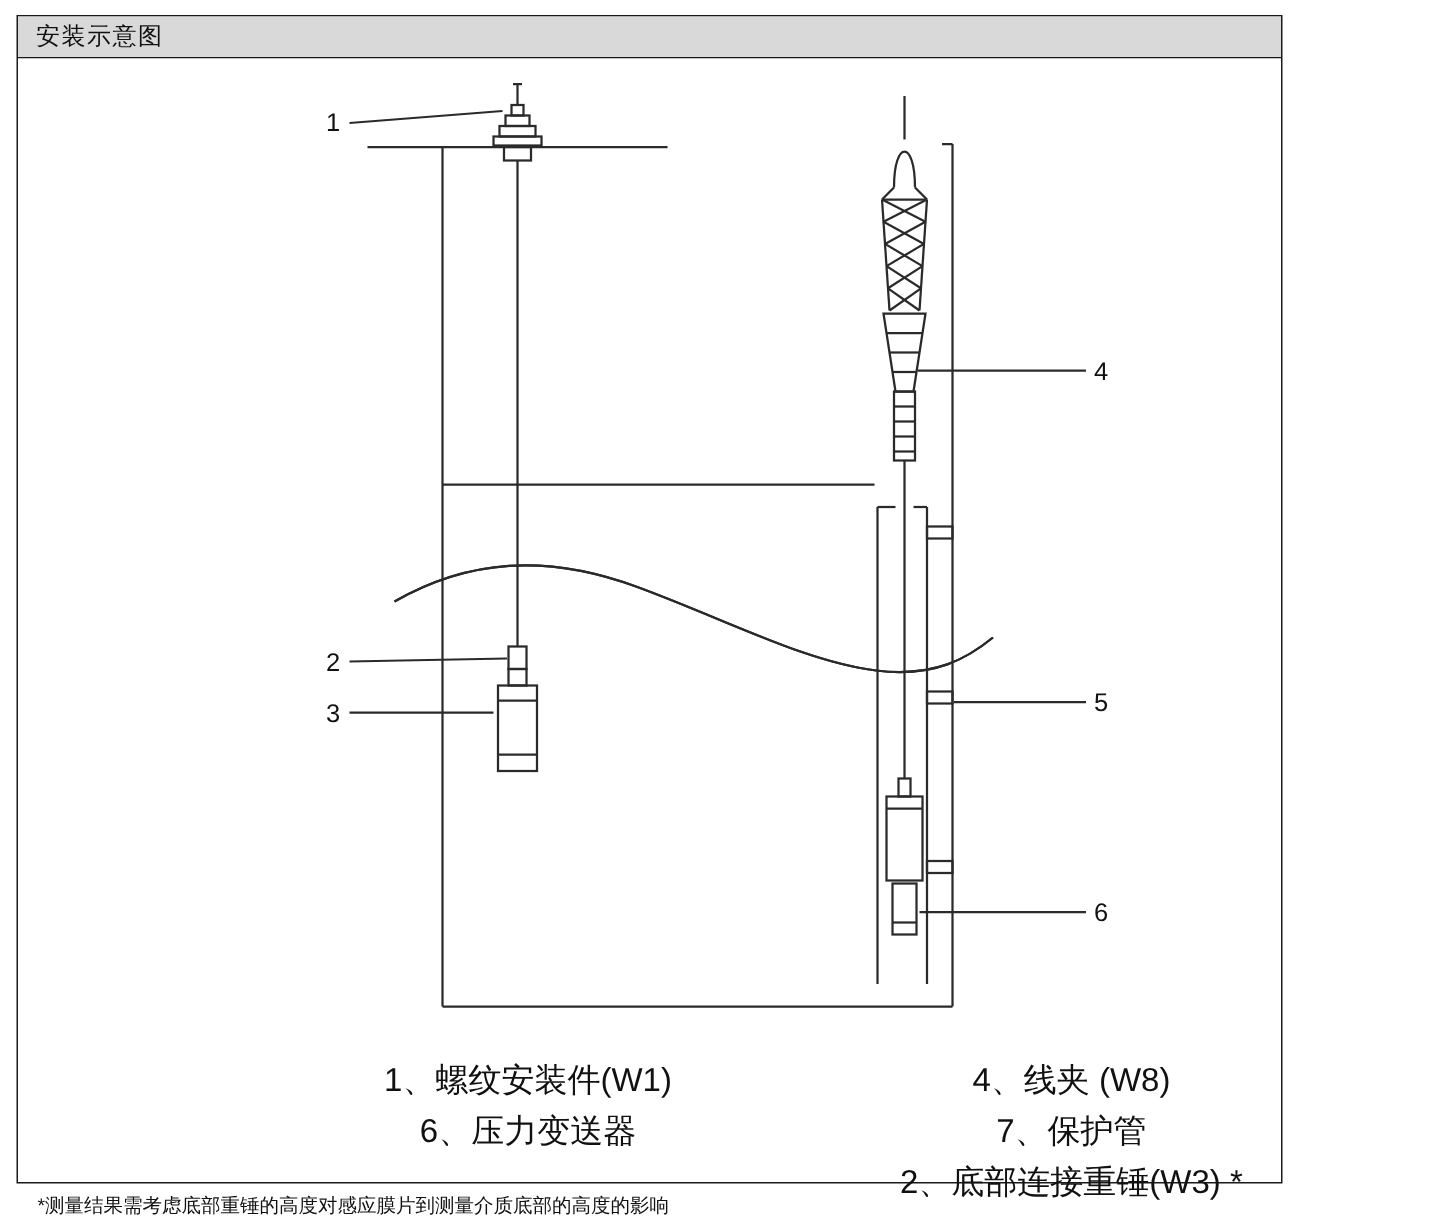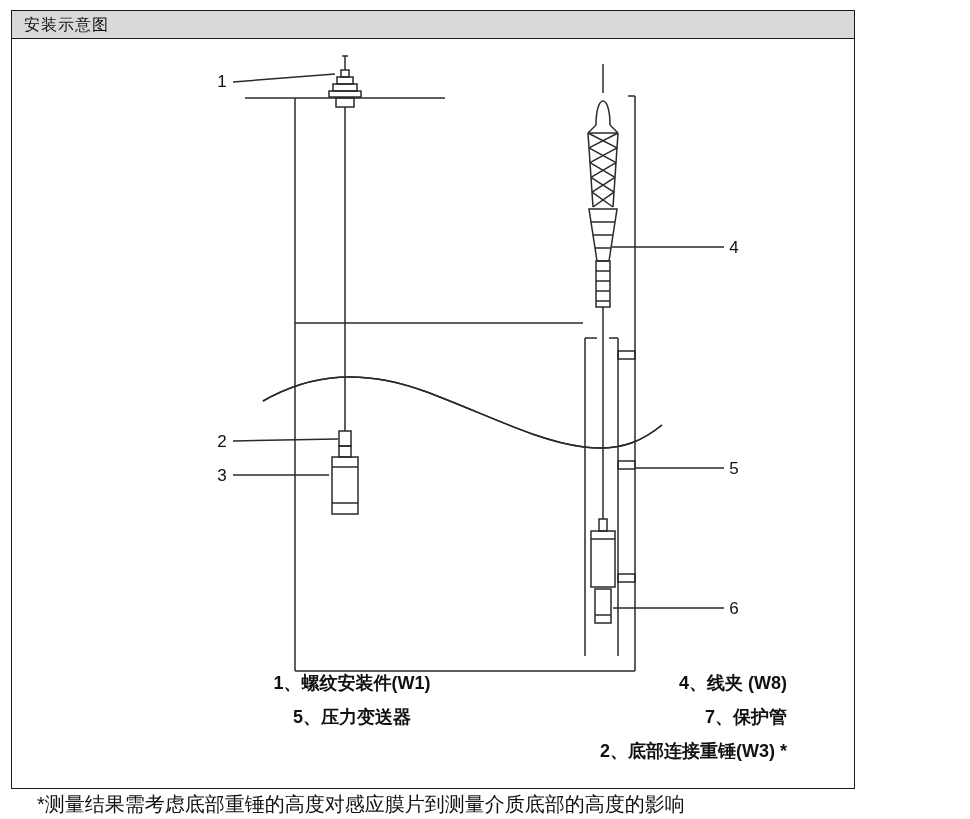--- a/index.html
+++ b/index.html
@@ -30,31 +30,30 @@
     position:relative;
     height:749px;
     background:#fff;
   }
   .diagram{
     position:absolute;
     top:0;left:0;
   }
   .legend{
     position:absolute;
-    top:627px;left:0;right:0;height:102px;
-    font-size:18px;
-    font-weight:bold;
+    top:664px;left:0;right:0;height:102px;
+    font-size:22px;
   }
   .legend-col{position:absolute;top:0;}
   .legend-col-left{left:165px;width:350px;text-align:center;}
-  .legend-col-right{left:588px;text-align:right;}
+  .legend-col-right{left:588px;text-align:center;}
   .legend-item{line-height:34px;white-space:nowrap;}
   .footnote{
-    margin:5px 0 0 26px;
-    font-size:20px;
+    margin:5px 0 0 14px;
+    font-size:13px;
     line-height:20px;
   }
   svg line, svg path, svg rect, svg polygon{
     stroke:#2a2a2a;
     stroke-width:1.5;
     fill:none;
   }
   svg text{
     font-family:"Liberation Sans","DejaVu Sans",sans-serif;
     font-size:17px;
@@ -172,21 +171,21 @@
         <text x="210" y="408" text-anchor="middle">2</text>
         <text x="210" y="442" text-anchor="middle">3</text>
         <text x="722" y="214" text-anchor="middle">4</text>
         <text x="722" y="435" text-anchor="middle">5</text>
         <text x="722" y="575" text-anchor="middle">6</text>
       </svg>
 
       <div class="legend">
         <div class="legend-col legend-col-left">
           <div class="legend-item">1、螺纹安装件(W1)</div>
-          <div class="legend-item">5、压力变送器</div>
+          <div class="legend-item">6、压力变送器</div>
         </div>
         <div class="legend-col legend-col-right">
           <div class="legend-item">4、线夹 (W8)</div>
           <div class="legend-item">7、保护管</div>
           <div class="legend-item">2、底部连接重锤(W3) *</div>
         </div>
       </div>
 
     </div>
   </div>

